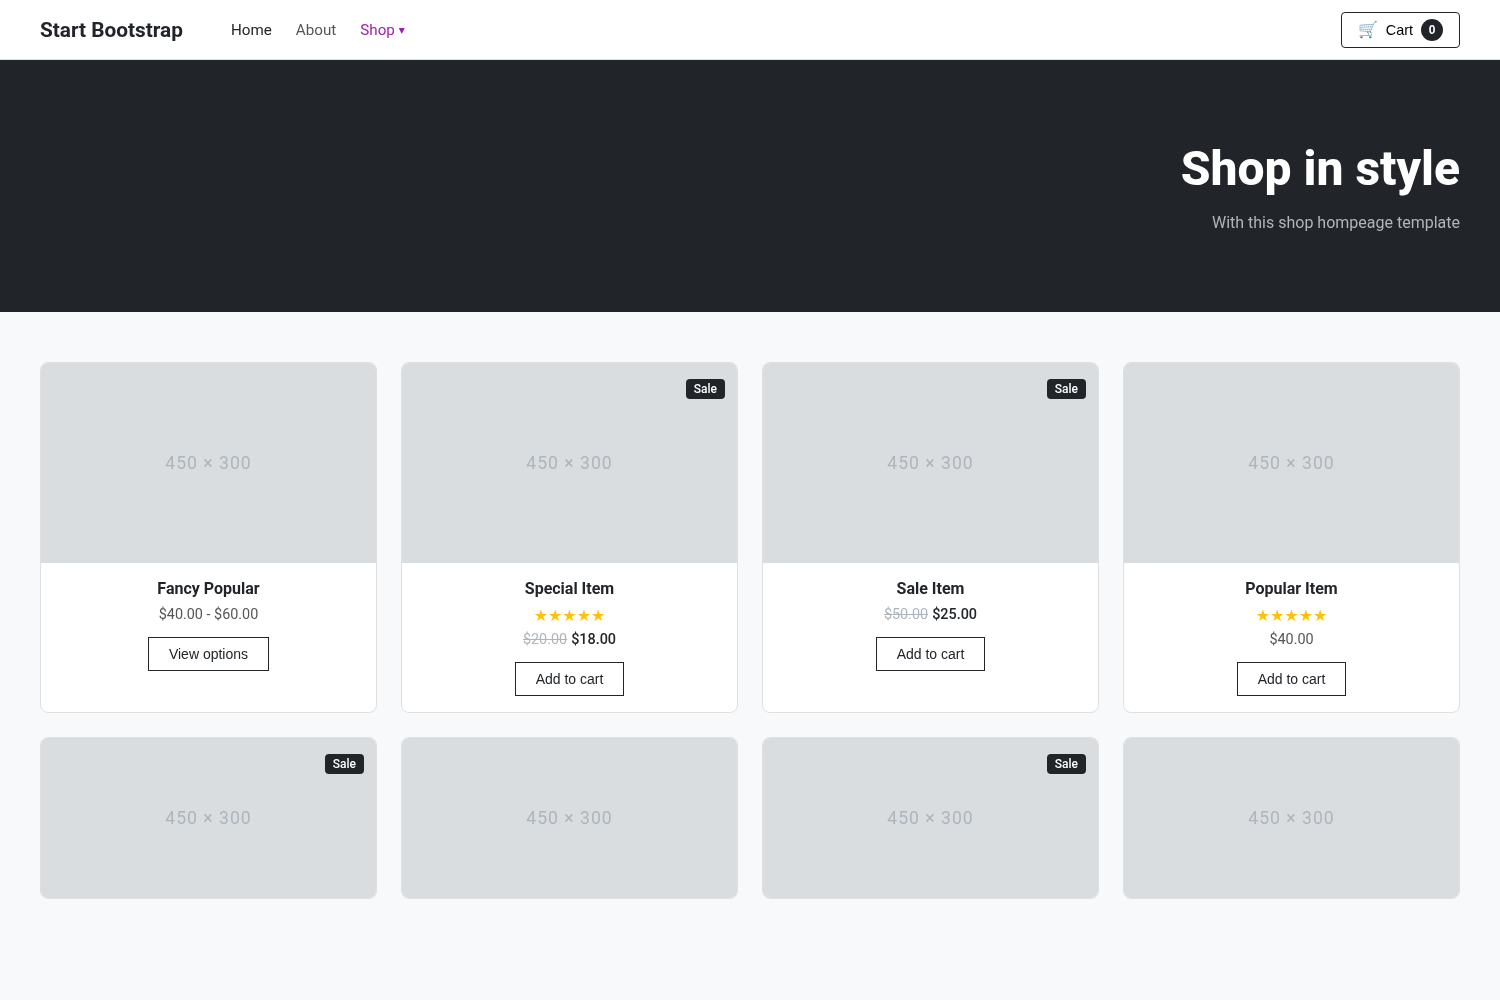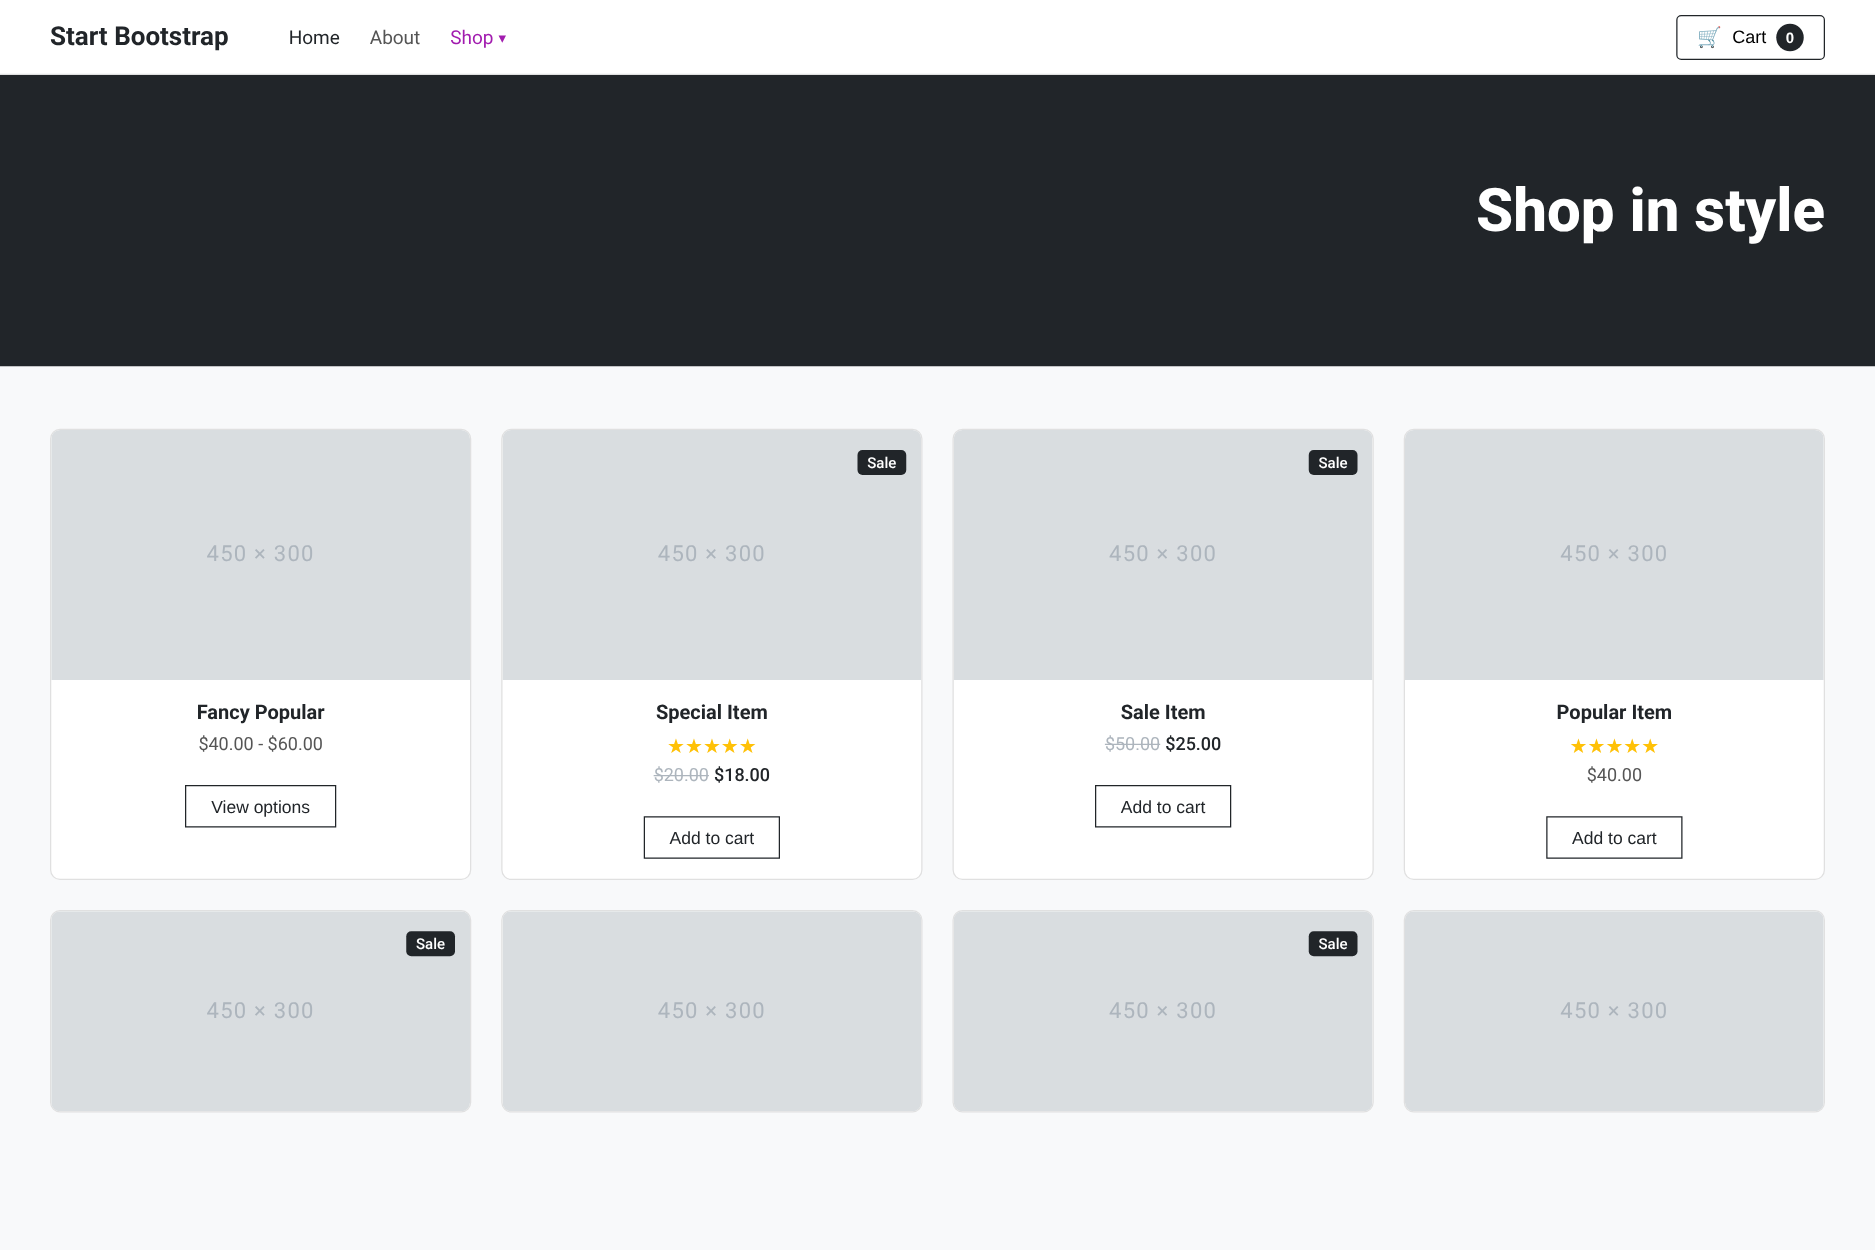--- a/index.html
+++ b/index.html
@@ -159,21 +159,21 @@
       margin-bottom: 6px;
       display: block;
     }
     .product-btn {
       border: 1px solid #212529;
       background: #fff;
       border-radius: 0;
       padding: 8px 20px;
       font-size: 0.875rem;
       cursor: pointer;
-      margin-top: 16px;
+      margin-top: 6px;
       color: #212529;
     }
 
     
     .products-grid-2 {
       display: grid;
       grid-template-columns: repeat(4, 1fr);
       gap: 24px;
     }
     .product-image-wrap-partial {
@@ -197,20 +197,21 @@
   </div>
   <button class="cart-btn">
     <span class="cart-icon">🛒</span>
     <span>Cart</span>
     <span class="cart-badge">0</span>
   </button>
 </nav>
 
 <div class="hero">
   <h1>Shop in style</h1>
+  <p>With this shop hompeage template</p>
 </div>
 
 <div class="products-section">
   <div class="products-grid" id="products-grid">
 
   <div class="product-card">
         <div class="product-image-wrap">
           <span class="product-image-placeholder">450 × 300</span>
         </div>
         <div class="product-body"><div class="product-name">Fancy Popular</div><div class="product-price">$40.00 - $60.00</div><button class="product-btn">View options</button></div>

